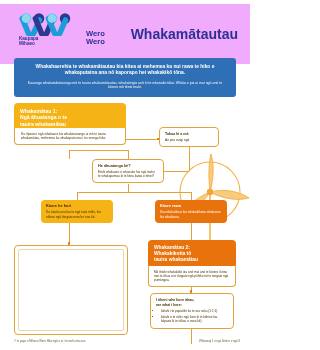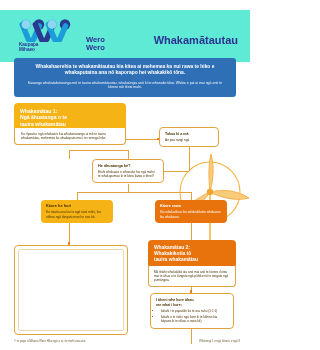--- a/index.html
+++ b/index.html
@@ -5,37 +5,37 @@
   html,body{margin:0;padding:0;}
   body{
     width:250px;height:350px;
     background:#ffffff;
     font-family:"Liberation Sans",sans-serif;
     overflow:hidden;
     position:relative;
   }
   
   .header{
-    position:absolute;left:0;top:10px;width:250px;height:52px;
-    background:#5eead4;
+    position:absolute;left:0;top:4px;width:250px;height:60px;
+    background:#f0abfc;
   }
   .logo-wrap{position:absolute;left:19px;top:9px;width:62px;height:36px;}
   .logo-mark{position:absolute;left:0;top:0;width:62px;height:23px;}
   .logo-words{position:absolute;left:0;top:23px;width:62px;
     font-size:4.6px;font-weight:bold;line-height:5.4px;color:#2e3192;}
   .brand{
     position:absolute;left:86px;top:26px;
     font-size:7.6px;font-weight:bold;line-height:8.4px;color:#2e3192;
   }
   .doc-title{
     position:absolute;right:12px;top:26px;text-align:right;
     color:#2e3192;
   }
   .doc-title .l1{font-size:7.2px;font-weight:bold;line-height:8.6px;}
-  .doc-title .l2{font-size:11px;font-weight:bold;line-height:9.6px;}
+  .doc-title .l2{font-size:14px;font-weight:bold;line-height:9.6px;}
 
   
   .intro{
     position:absolute;left:14px;top:58px;width:222px;
     background:#2f6fb5;color:#ffffff;
     border-radius:3px;
     padding:6px 9px 7px 9px;
     box-sizing:border-box;
     text-align:center;
   }

